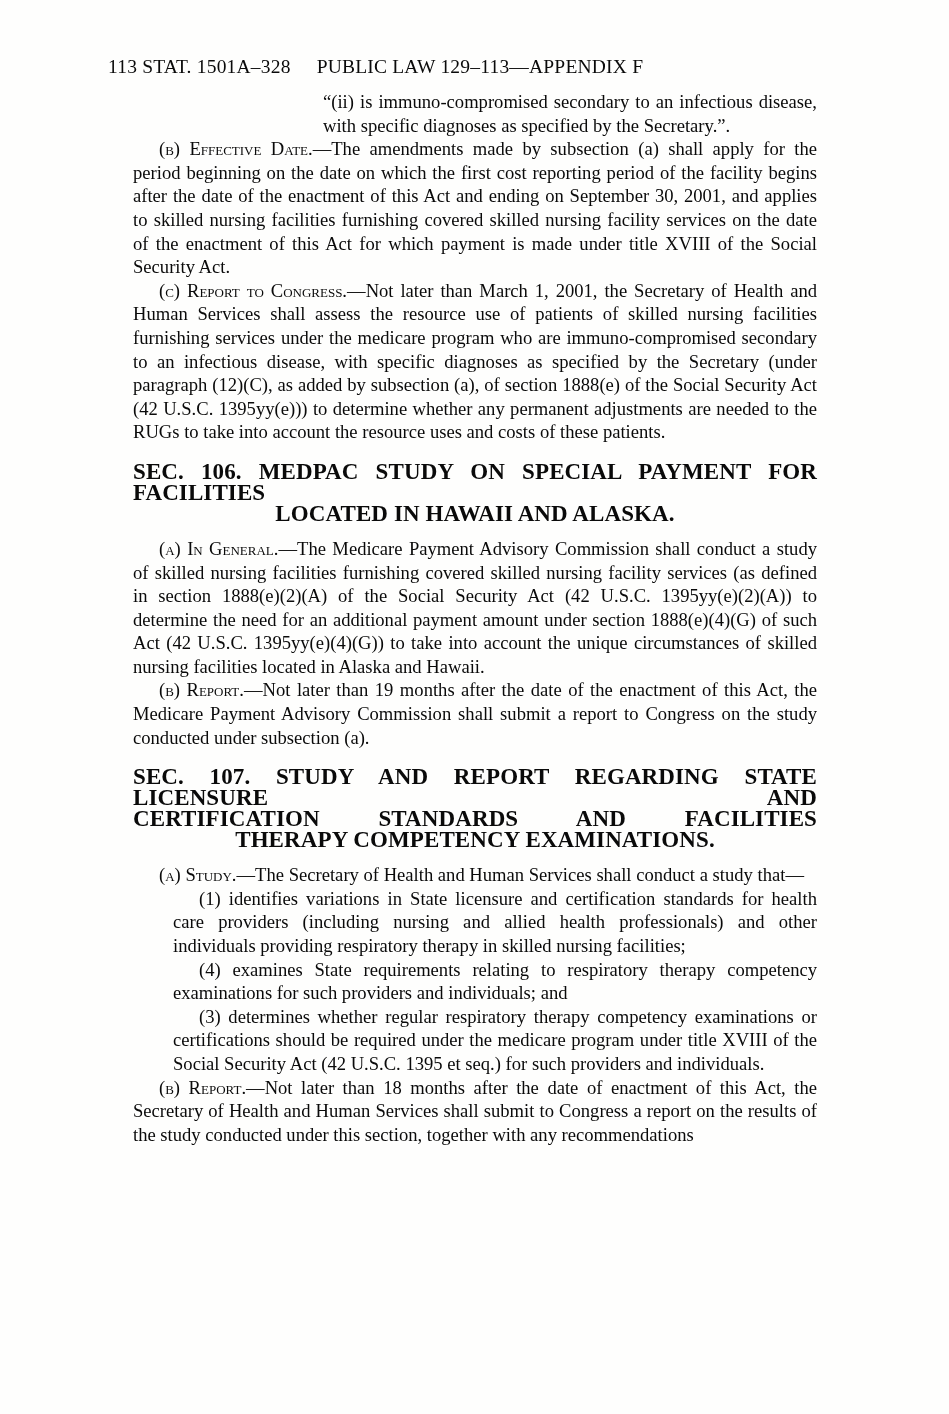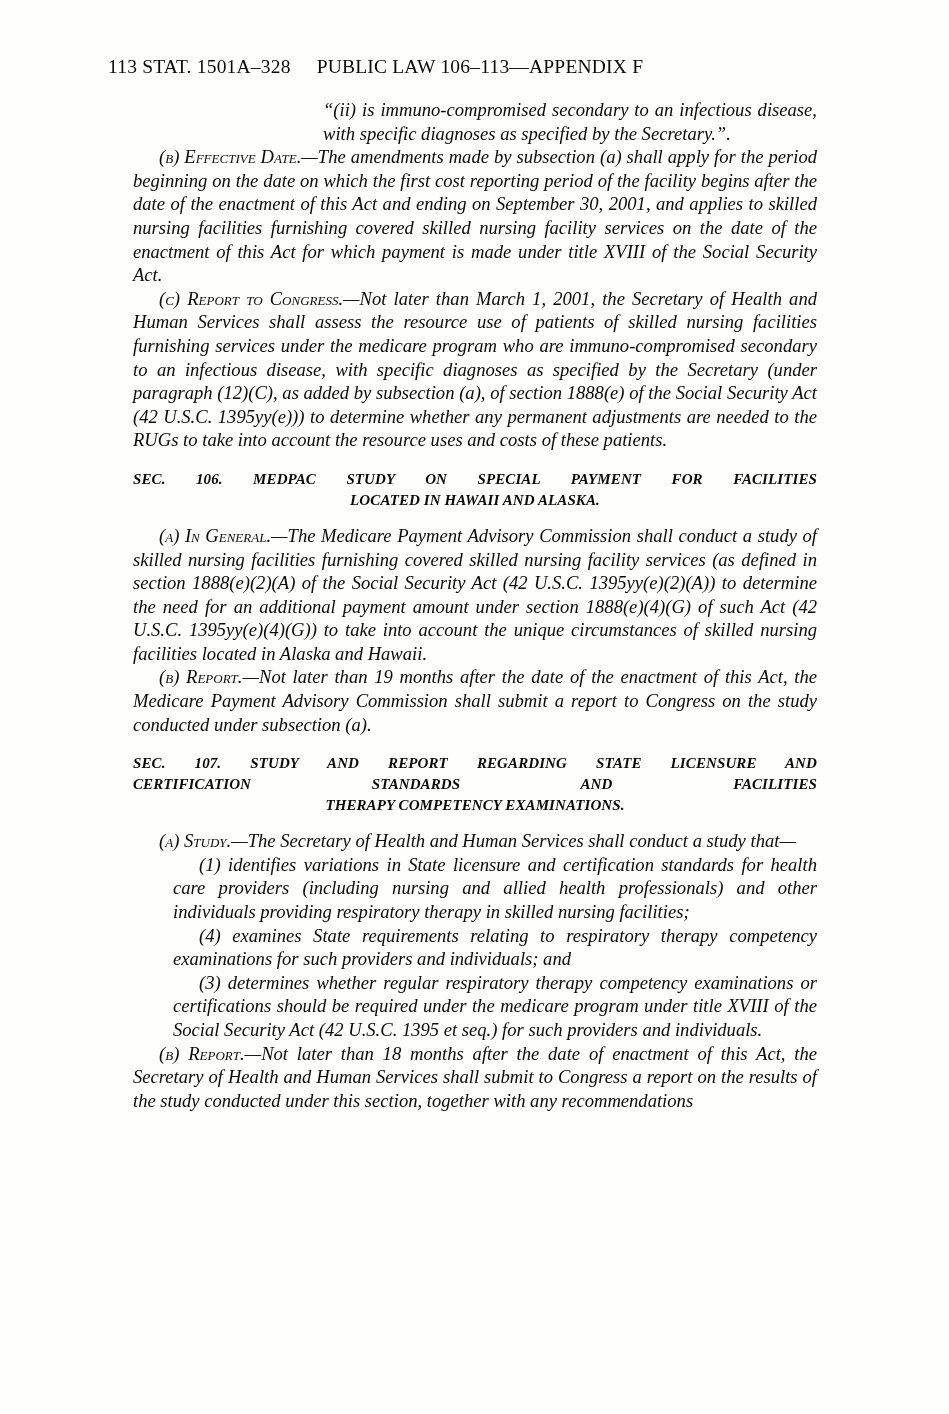--- a/index.html
+++ b/index.html
@@ -34,23 +34,22 @@
   .header .stat {
     font-variant: small-caps;
   }
   .header .gap {
     display: inline-block;
     width: 26px;
   }
   .body-col {
     position: absolute;
     left: 133px;
-    top: 98px;
+    top: 90px;
     width: 684px;
-    font-style: italic;
   }
   p {
     margin: 0;
     font-size: 18.6px;
     line-height: 23.6px;
     text-align: justify;
     text-justify: inter-word;
     hyphens: manual;
   }
   .blk-quote {
@@ -61,21 +60,21 @@
     display: inline-block;
     width: 26px;
   }
   .sc {
     font-variant: small-caps;
   }
   .sec-head {
     margin-top: 17px;
     margin-bottom: 13px;
     font-weight: bold;
-    font-size: 15px;
+    font-size: 23px;
     line-height: 21px;
     text-align: center;
     font-variant: small-caps;
     letter-spacing: 0.1px;
   }
   .sec-head-107 {
     display: block;
     text-align: justify;
   }
   .sec-head-107 .l {
@@ -100,21 +99,21 @@
   .numbered {
     margin-left: 40px;
   }
 </style>
 </head>
 <body>
 
 <div class="page">
 
   <div class="header">
-    <span class="stat">113 STAT. 1501A–328</span><span class="gap"></span><span>PUBLIC LAW 106–113—APPENDIX F</span>
+    <span class="stat">113 STAT. 1501A–328</span><span class="gap"></span><span>PUBLIC LAW 129–113—APPENDIX F</span>
   </div>
 
   <div class="body-col">
 
     <p class="blk-quote p-block">“(ii) is immuno-compromised secondary to an infectious disease, with specific diagnoses as specified by the Secretary.”.</p>
 
     <p class="p-block"><span class="first-ind"></span><span class="sc">(b) Effective Date.—</span><span>The amendments made by subsection (a) shall apply for the period beginning on the date on which the first cost reporting period of the facility begins after the date of the enactment of this Act and ending on September 30, 2001, and applies to skilled nursing facilities furnishing covered skilled nursing facility services on the date of the enactment of this Act for which payment is made under title XVIII of the Social Security Act.</span></p>
 
     <p class="p-block"><span class="first-ind"></span><span class="sc">(c) Report to Congress.—</span><span>Not later than March 1, 2001, the Secretary of Health and Human Services shall assess the resource use of patients of skilled nursing facilities furnishing services under the medicare program who are immuno-compromised secondary to an infectious disease, with specific diagnoses as specified by the Secretary (under paragraph (12)(C), as added by subsection (a), of section 1888(e) of the Social Security Act (42 U.S.C. 1395yy(e))) to determine whether any permanent adjustments are needed to the RUGs to take into account the resource uses and costs of these patients.</span></p>
 

